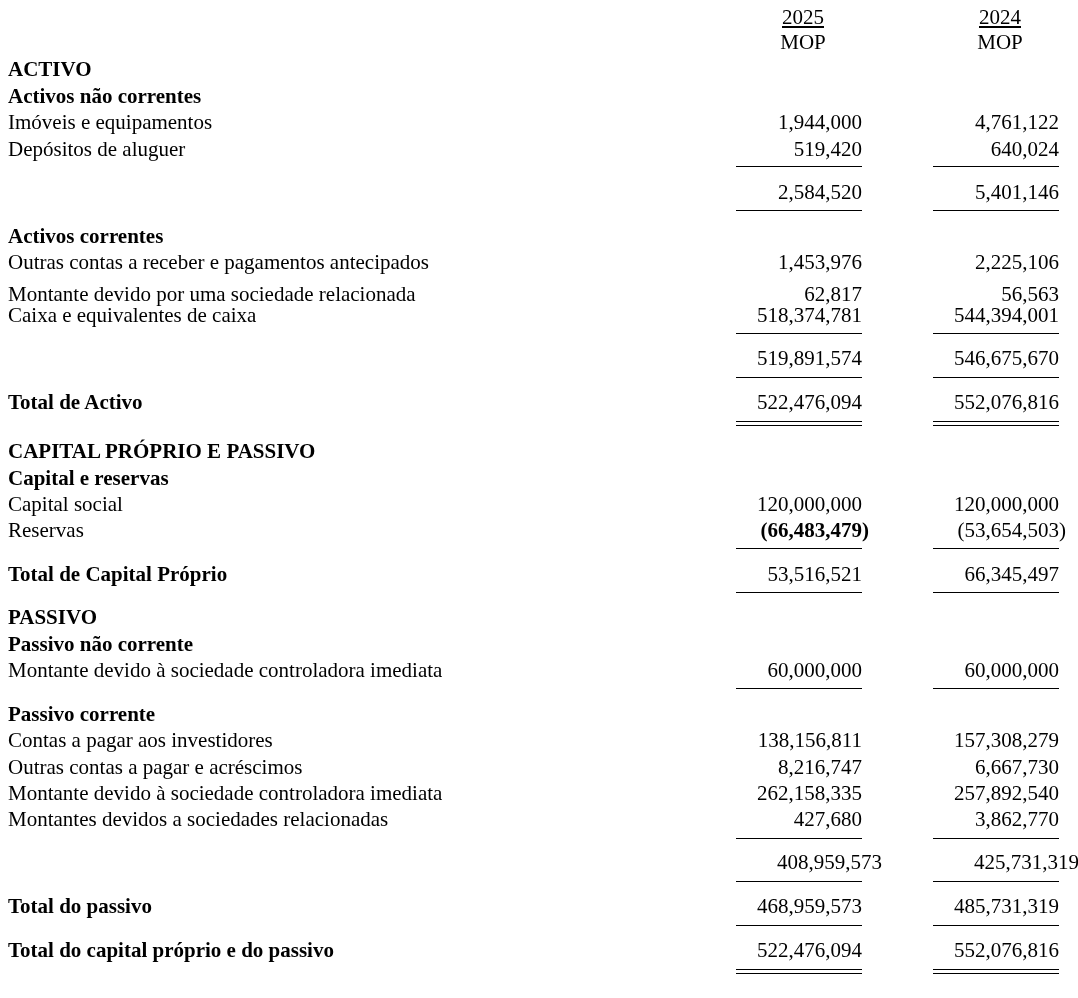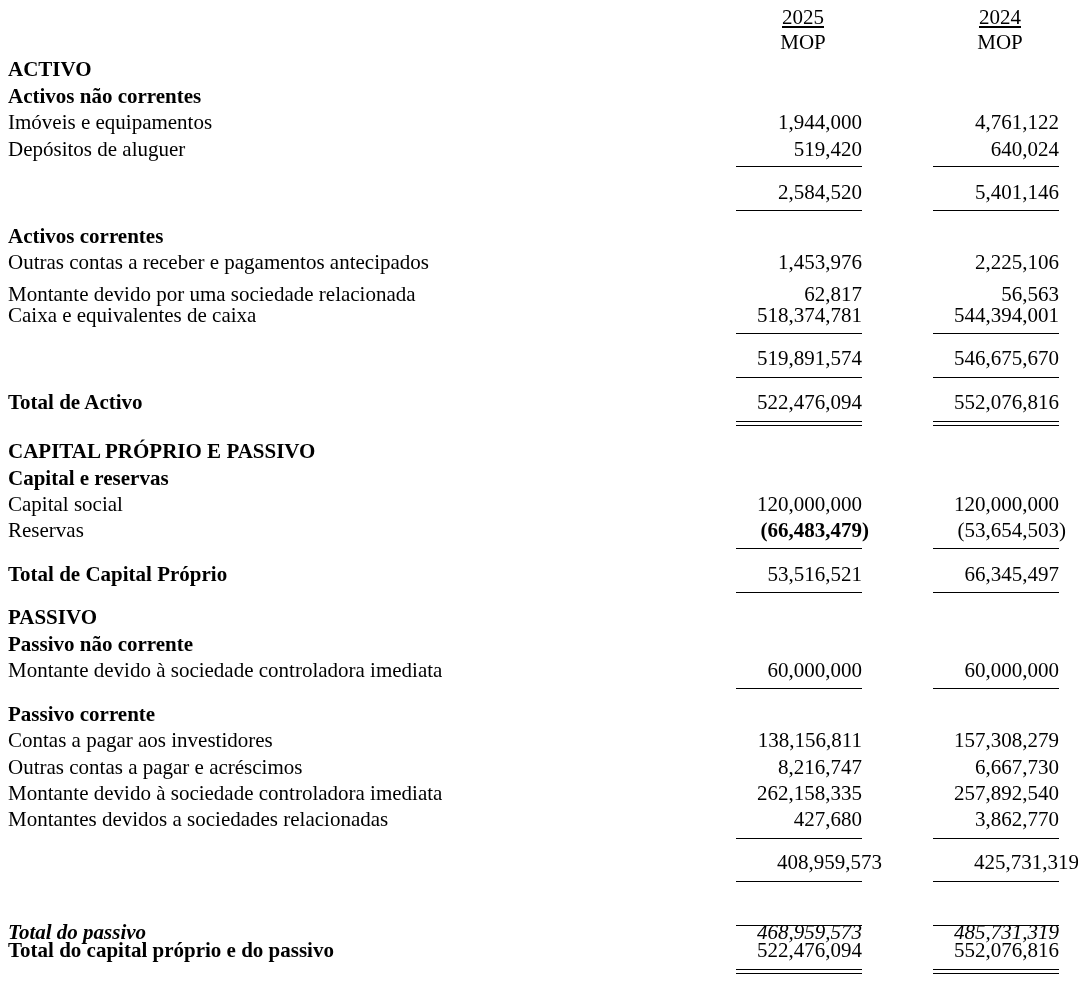--- a/index.html
+++ b/index.html
@@ -197,21 +197,21 @@
 </div>
 <div class="rule c1" style="top:838px;"></div>
 <div class="rule c2" style="top:838px;"></div>
 <div class="row" style="top:849px;padding-left:20px;">
   <span class="v1">408,959,573</span>
   <span class="v2">425,731,319</span>
 </div>
 <div class="rule c1" style="top:881px;"></div>
 <div class="rule c2" style="top:881px;"></div>
 
-<div class="row" style="top:919px;font-style:italic;">
+<div class="row" style="top:893px;">
   <span class="label bold">Total do passivo</span>
   <span class="v1">468,959,573</span>
   <span class="v2">485,731,319</span>
 </div>
 <div class="rule c1" style="top:925px;"></div>
 <div class="rule c2" style="top:925px;"></div>
 
 <div class="row" style="top:937px;">
   <span class="label bold">Total do capital próprio e do passivo</span>
   <span class="v1">522,476,094</span>

